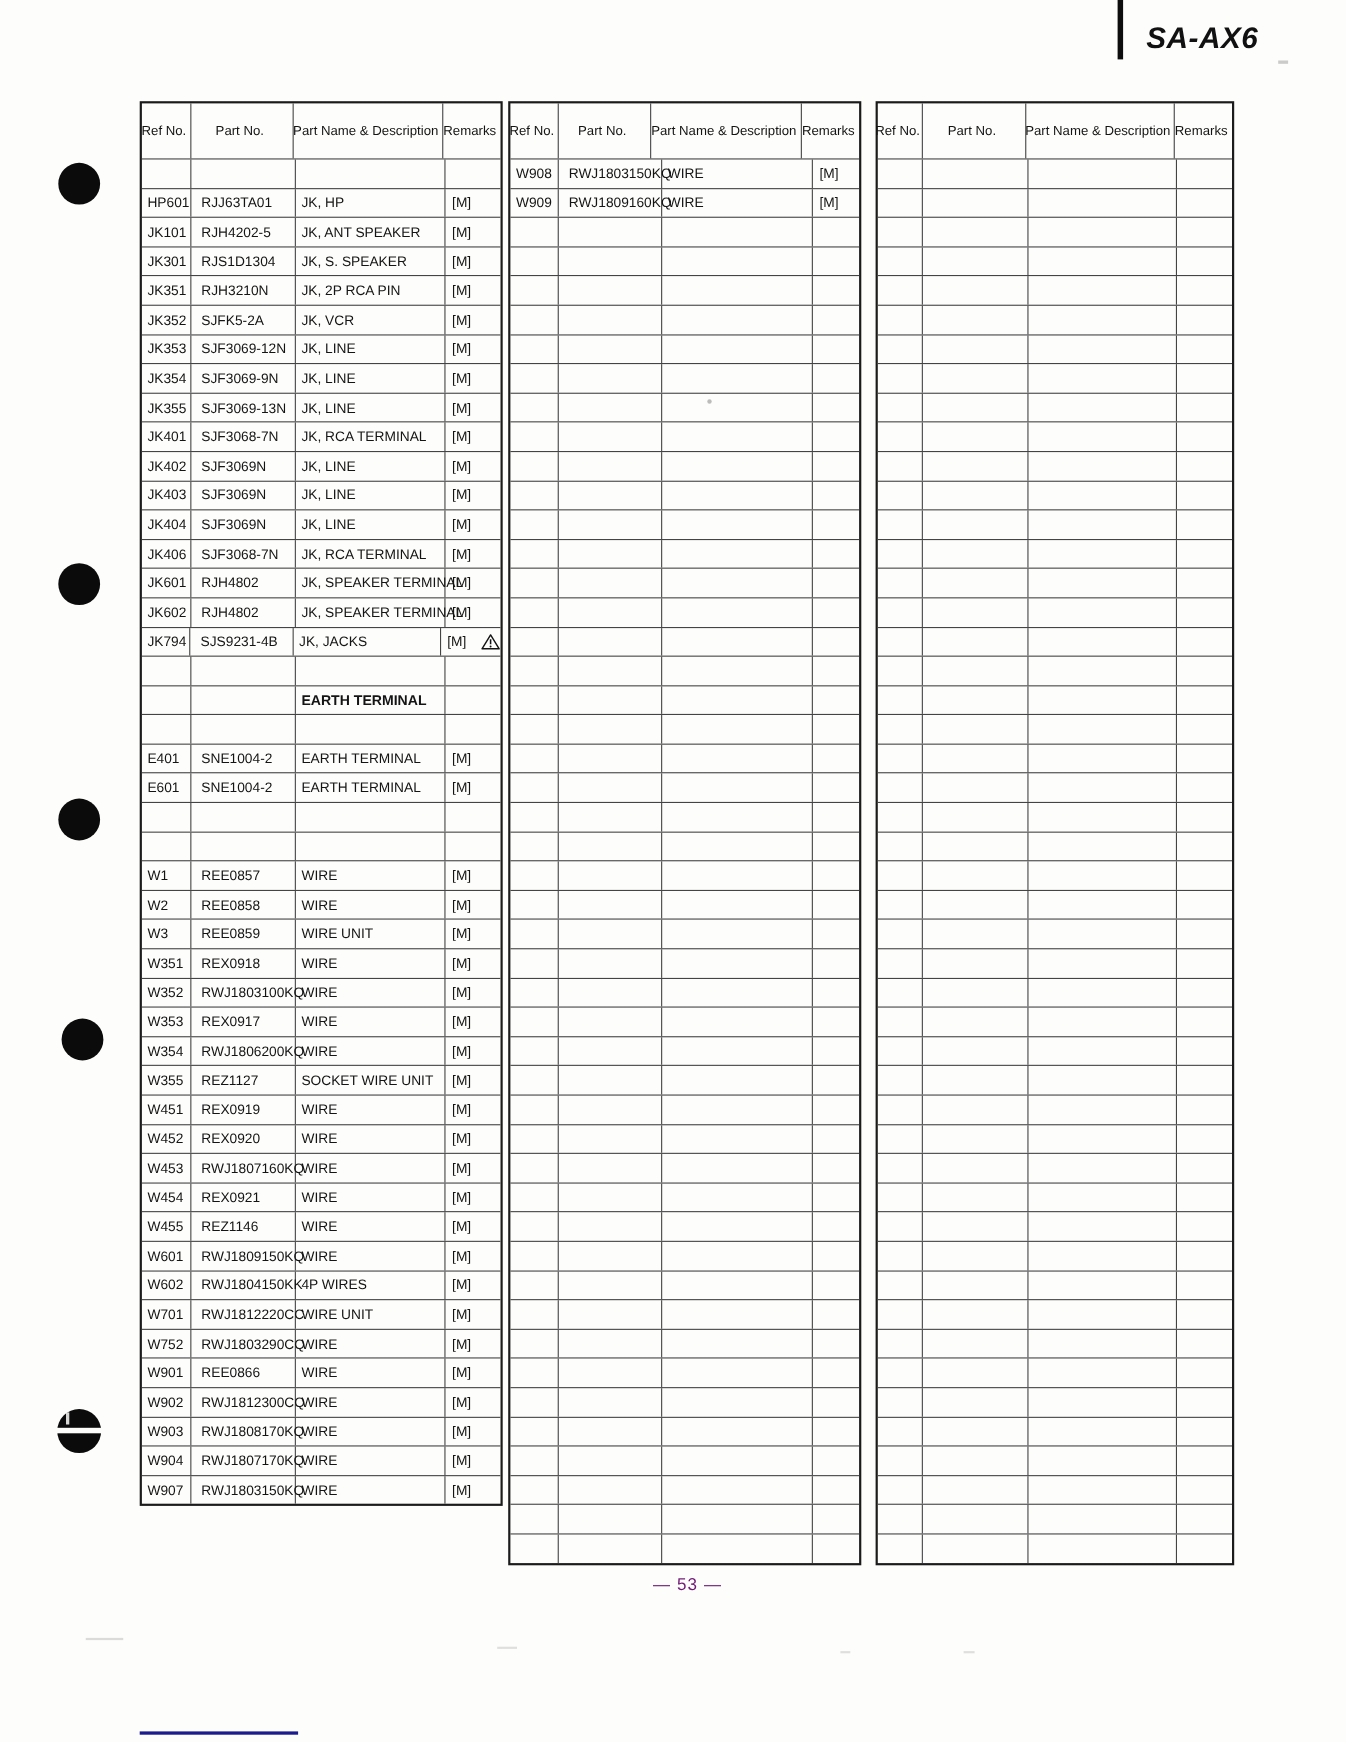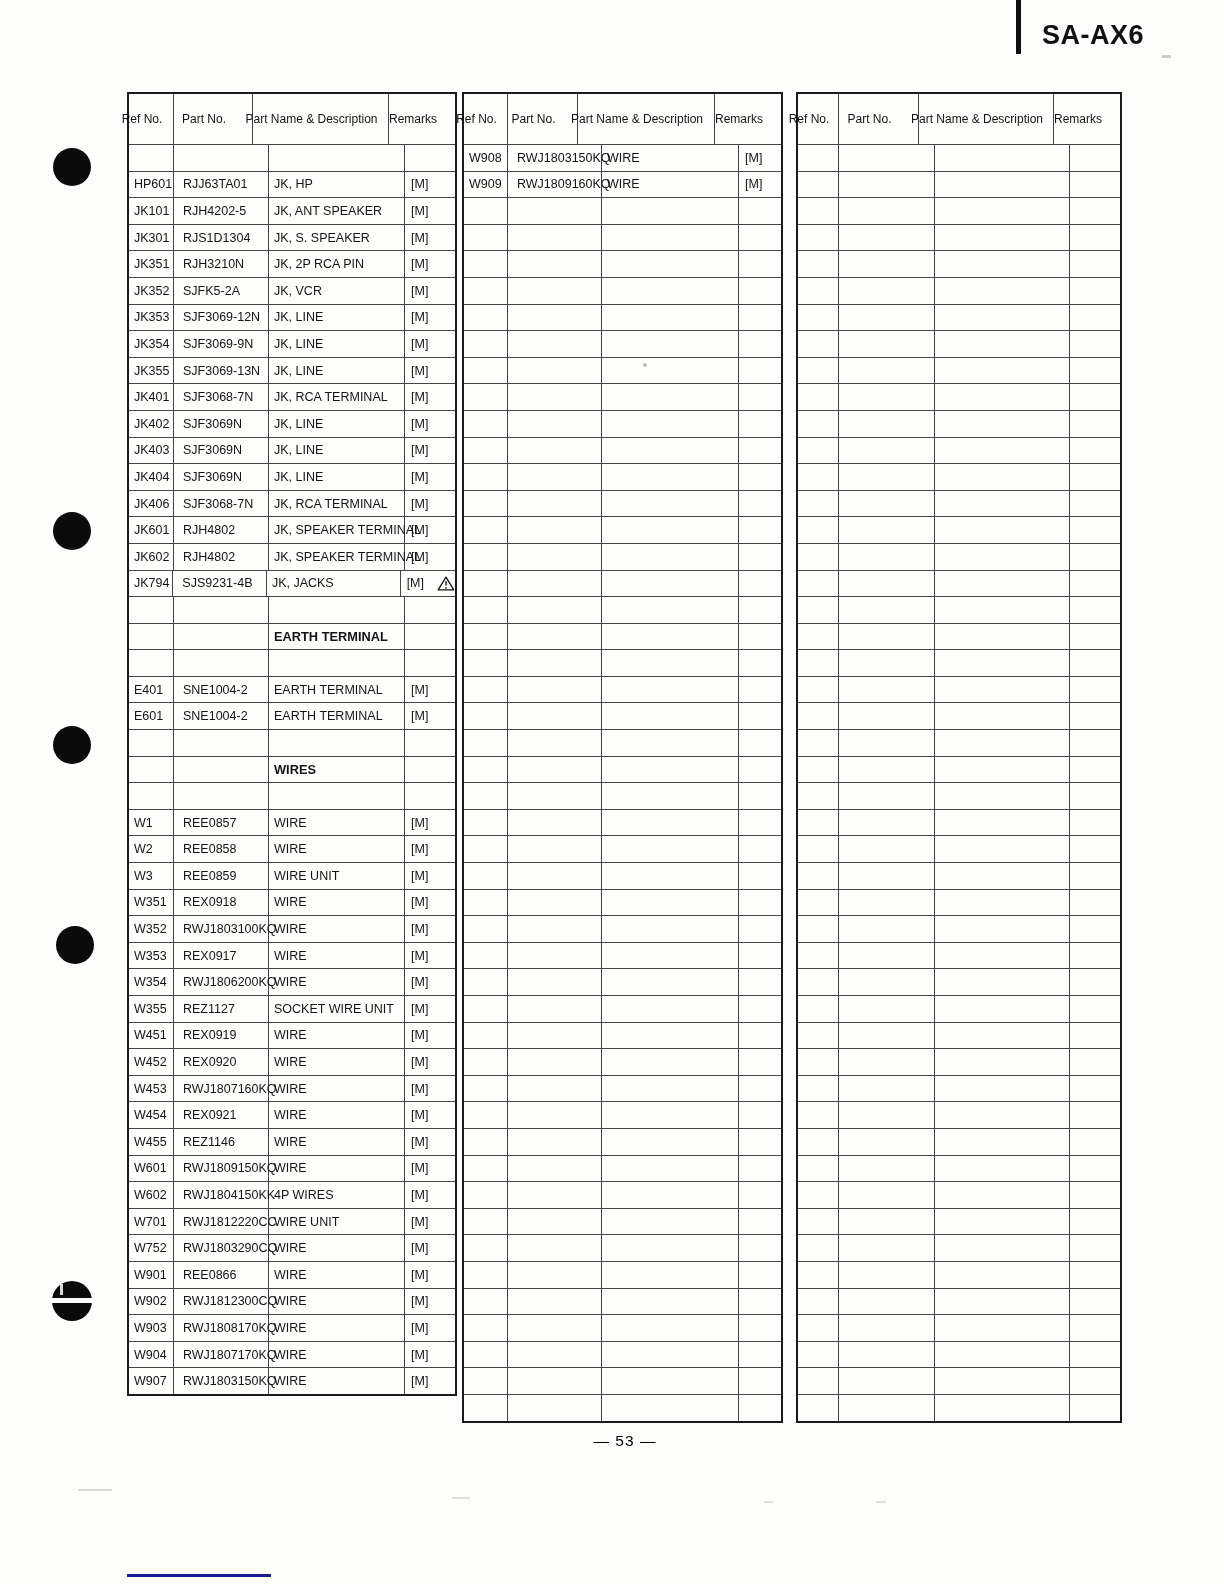--- a/index.html
+++ b/index.html
@@ -9,21 +9,21 @@
     font-family:"Liberation Sans", sans-serif;
     color:#151515;
     -webkit-font-smoothing:antialiased;
   }
   .page{position:absolute;inset:0;overflow:hidden;}
 
   
   .corner-bar{position:absolute;left:1016px;top:0;width:5px;height:54px;background:#0d0d0d;}
   .doc-title{
     position:absolute;left:1042px;top:20px;width:160px;
-    font-size:27px;font-weight:bold;letter-spacing:.5px;color:#111;
+    font-size:27px;font-weight:bold;letter-spacing:.5px;color:#111;font-style:italic;
   }
 
   
   .mark{position:absolute;width:38px;height:38px;border-radius:50%;background:#0b0b0b;}
   .mark.striped .stripe{
     position:absolute;left:-2px;right:-2px;top:17px;height:5px;background:#fdfdfb;
   }
   .mark.striped .stripe2{
     position:absolute;left:8px;top:3px;width:3px;height:11px;background:#fdfdfb;opacity:.85;
   }
@@ -40,36 +40,36 @@
 
   .trow{display:flex;height:26.6px;border-top:1px solid #444;box-sizing:border-box;}
   .trow.thead{height:50px;border-top:none;}
   .tcell{
     box-sizing:border-box;border-right:1px solid #444;
     display:flex;align-items:center;
     font-size:12.5px;white-space:nowrap;
     padding-left:5px;color:#141414;
   }
   .tcell:last-child{border-right:none;}
-  .thead .tcell{justify-content:center;padding:18px;font-size:12px;}
+  .thead .tcell{justify-content:center;padding:4px;font-size:12px;}
   .tcell.c1{padding-left:9px;}
   .tcell.c3{padding-left:6px;}
   .thead .tcell{padding-left:0;}
   .tcell.section{font-weight:bold;font-size:12.8px;}
 
   #t1 .c0{width:45px;} #t1 .c1{width:95px;} #t1 .c2{width:136px;} #t1 .c3{flex:1;}
   #t2 .c0{width:44px;} #t2 .c1{width:94px;} #t2 .c2{width:137px;} #t2 .c3{flex:1;}
   #t3 .c0{width:41px;} #t3 .c1{width:96px;} #t3 .c2{width:135px;} #t3 .c3{flex:1;}
 
   .warn-wrap{display:inline-flex;align-items:center;margin-left:13px;}
 
   
   .page-number{
     position:absolute;left:575px;top:1432px;width:100px;
-    text-align:center;font-size:15.5px;color:#000000;letter-spacing:1px;
+    text-align:center;font-size:15.5px;color:#701a75;letter-spacing:1px;
   }
   .blue-rule{position:absolute;left:127px;top:1574px;width:144px;height:3px;background:#1b1b8e;}
 
   
   .art{position:absolute;background:#9a9a9a;}
   .a1{left:78px;top:1489px;width:34px;height:2px;opacity:.35;}
   .a2{left:452px;top:1497px;width:18px;height:2px;opacity:.3;}
   .a3{left:764px;top:1501px;width:9px;height:2px;opacity:.3;}
   .a4{left:876px;top:1501px;width:10px;height:2px;opacity:.3;}
   .a5{left:643px;top:363px;width:4px;height:4px;border-radius:50%;opacity:.65;}
@@ -239,26 +239,20 @@
       </div>
       <div class="trow">
         <div class="tcell c0"></div>
         <div class="tcell c1"></div>
         <div class="tcell c2"></div>
         <div class="tcell c3"></div>
       </div>
       <div class="trow">
         <div class="tcell c0"></div>
         <div class="tcell c1"></div>
-        <div class="tcell c2 section">WIRES</div>
-        <div class="tcell c3"></div>
-      </div>
-      <div class="trow">
-        <div class="tcell c0"></div>
-        <div class="tcell c1"></div>
         <div class="tcell c2"></div>
         <div class="tcell c3"></div>
       </div>
       <div class="trow">
         <div class="tcell c0">W1</div>
         <div class="tcell c1">REE0857</div>
         <div class="tcell c2">WIRE</div>
         <div class="tcell c3">[M]</div>
       </div>
       <div class="trow">

